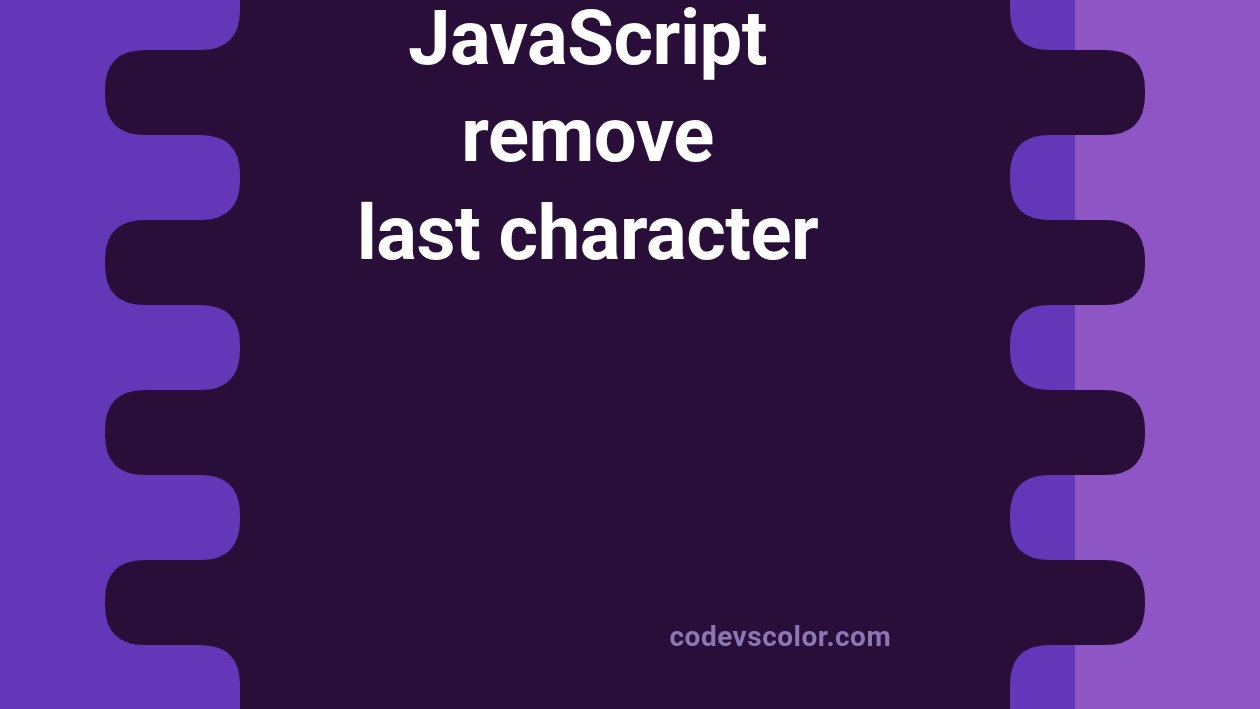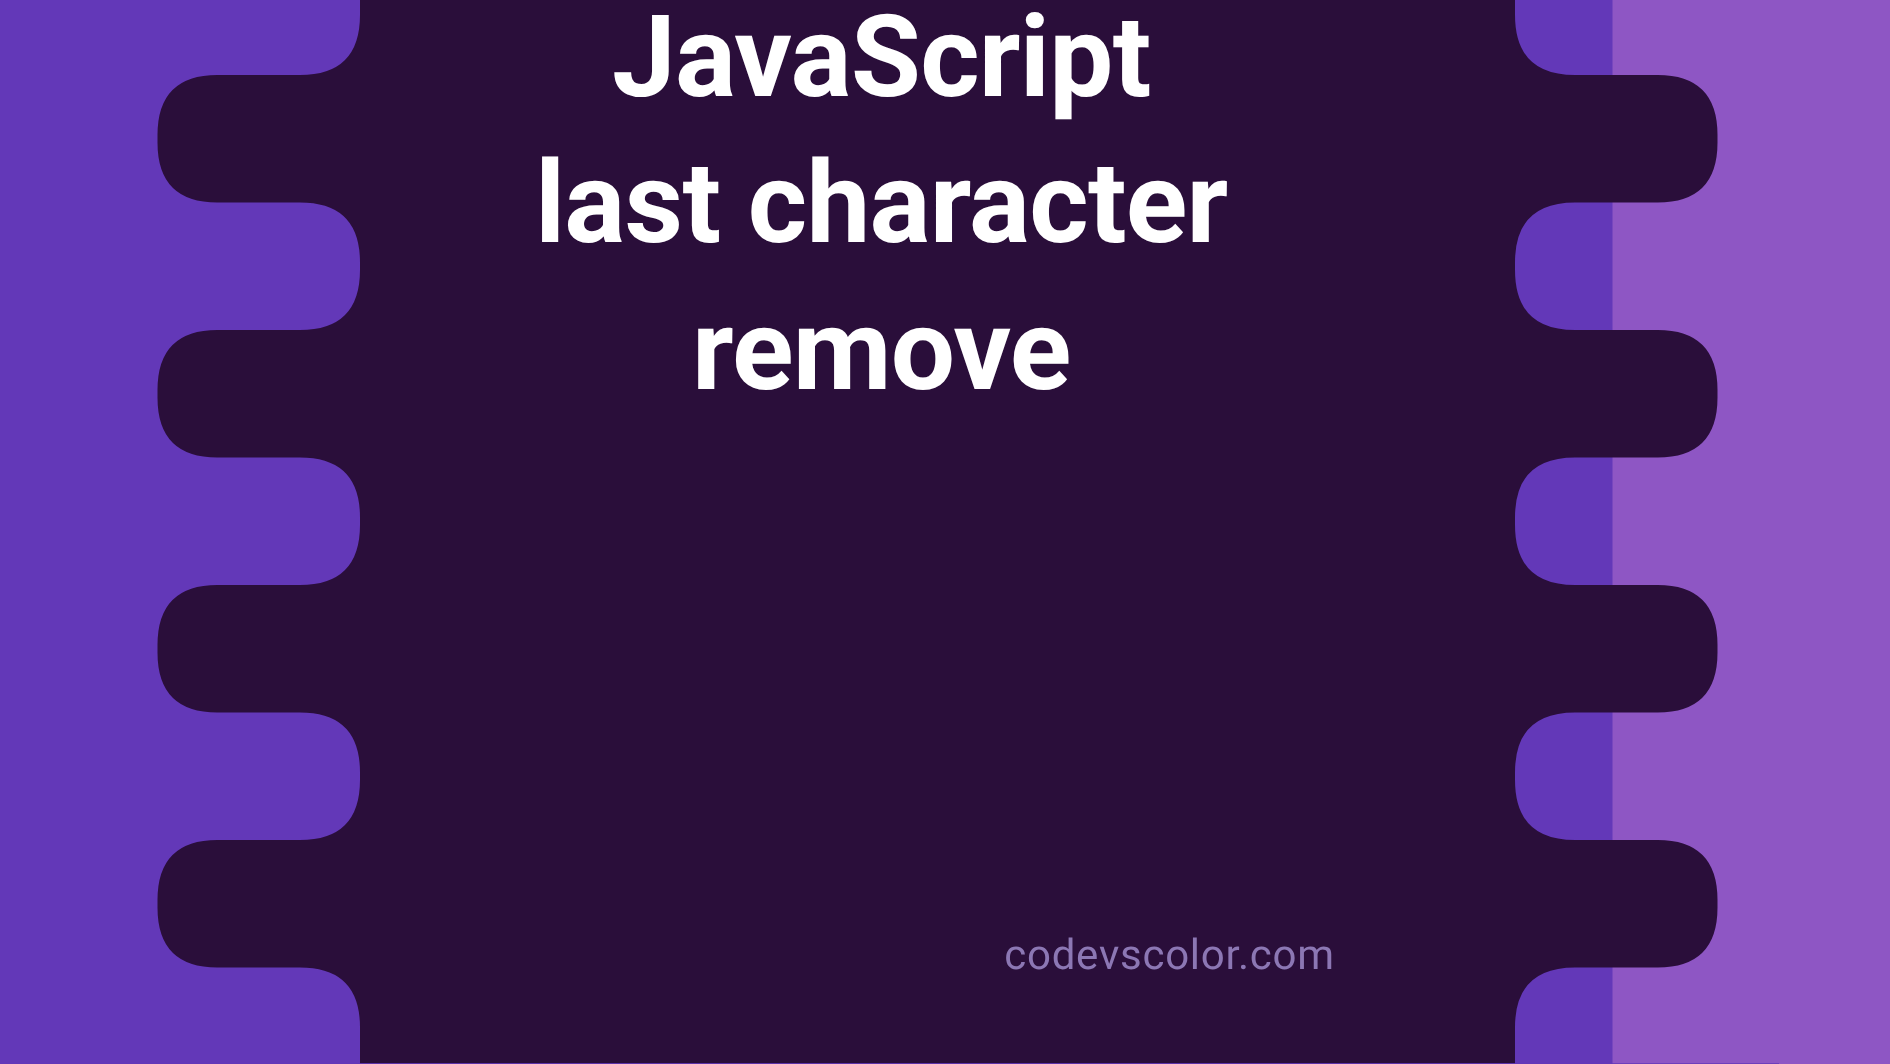--- a/index.html
+++ b/index.html
@@ -46,21 +46,21 @@
     letter-spacing: -0.5px;
     margin-top: -10px;
   }
   .watermark {
     position: absolute;
     bottom: 56px;
     left: 50%;
     transform: translateX(82px);
     color: #8C77B4;
     font-size: 28px;
-    font-weight: 400;
+    font-weight: 700;
     letter-spacing: 0.5px;
   }
 </style>
 </head>
 <body>
 
 <div class="right-band"></div>
 
 <svg class="blob" viewBox="0 0 1260 709" preserveAspectRatio="none">
   <path fill="#2A0E3A" d="
@@ -132,17 +132,17 @@
     L 1050 50
     Q 1010 50 1010 10
     L 1010 0
     Z
   "></path>
 </svg>
 
 <div class="content">
   <div class="title">
     <div>JavaScript</div>
+    <div>remove</div>
     <div>last character</div>
-    <div>remove</div>
   </div>
   <div class="watermark">codevscolor.com</div>
 </div>
 
 </body></html>

